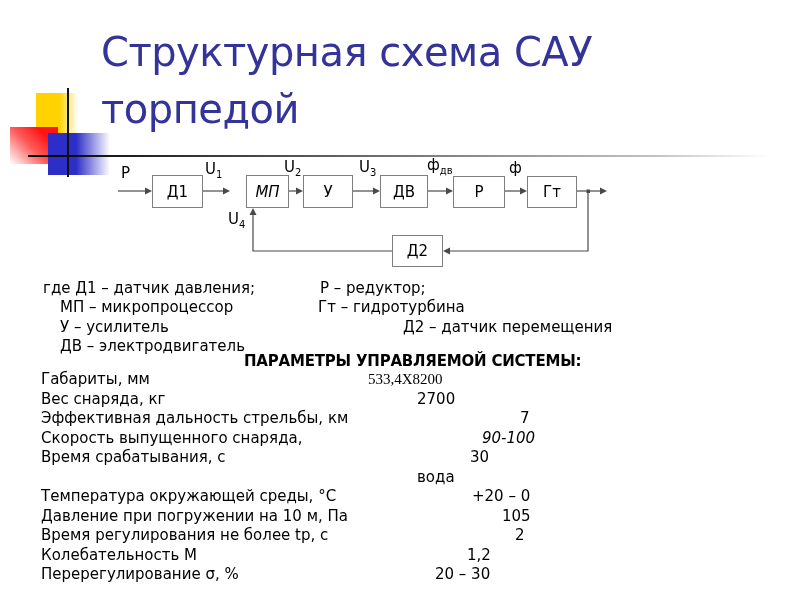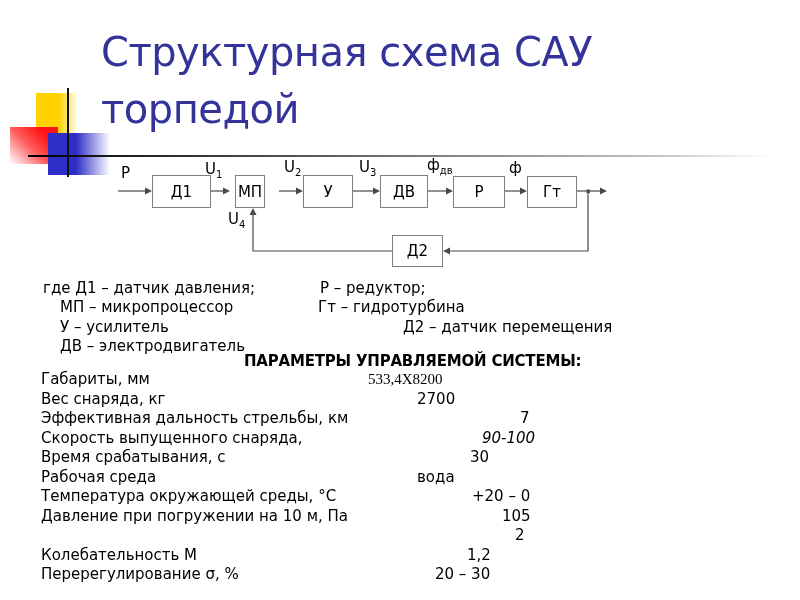--- a/index.html
+++ b/index.html
@@ -18,22 +18,22 @@
   .vline{position:absolute;left:67px;top:88px;width:2px;height:89px;background:#111;}
   .hline{position:absolute;left:28px;top:155px;width:742px;height:2px;
     background:linear-gradient(90deg,#000 0%,#2e2e2e 20%,#808080 55%,#c4c4c4 85%,rgba(208,208,208,0) 100%);}
   
   .title{position:absolute;left:101px;top:24px;width:680px;
     font-size:40px;line-height:57px;color:#333399;letter-spacing:-0.5px;}
   
   .wires{position:absolute;left:0;top:0;pointer-events:none;}
   .block{position:absolute;box-sizing:border-box;border:1px solid #7f7f7f;background:#fff;
     display:flex;align-items:center;justify-content:center;font-size:15px;}
-  .b-d1{left:152px;top:175px;width:59px;height:33px;}
-  .b-mp{left:235px;top:175px;width:30px;height:33px;}
+  .b-d1{left:152px;top:175px;width:51px;height:33px;}
+  .b-mp{left:246px;top:175px;width:43px;height:33px;font-style:italic;}
   .b-u {left:303px;top:175px;width:50px;height:33px;}
   .b-dv{left:380px;top:175px;width:48px;height:33px;}
   .b-r {left:453px;top:176px;width:52px;height:32px;}
   .b-gt{left:527px;top:176px;width:50px;height:32px;}
   .b-d2{left:392px;top:235px;width:51px;height:32px;}
   .sig{position:absolute;font-size:15px;line-height:15px;}
   .sig sub{font-size:10px;}
   .s-p  {left:121px;top:166px;}
   .s-u1 {left:205px;top:162px;}
   .s-u2 {left:284px;top:160px;}
@@ -138,29 +138,29 @@
 
   <div class="p-lab" style="left:41px;top:409px;">Эффективная дальность стрельбы, км</div>
   <div class="p-val" style="left:520px;top:409px;">7</div>
 
   <div class="p-lab" style="left:41px;top:429px;">Скорость выпущенного снаряда,</div>
   <div class="p-val" style="left:482px;top:429px;font-style:italic;">90-100</div>
 
   <div class="p-lab" style="left:41px;top:448px;">Время срабатывания, с</div>
   <div class="p-val" style="left:470px;top:448px;">30</div>
 
-  <div class="p-lab" style="left:41px;top:468px;">Рабочая среда</div>
   <div class="p-val" style="left:417px;top:468px;">вода</div>
 
   <div class="p-lab" style="left:41px;top:487px;">Температура окружающей среды, °С</div>
   <div class="p-val" style="left:472px;top:487px;">+20 – 0</div>
 
   <div class="p-lab" style="left:41px;top:507px;">Давление при погружении на 10 м, Па</div>
   <div class="p-val" style="left:502px;top:507px;">105</div>
 
+  <div class="p-lab" style="left:41px;top:526px;">Время регулирования не более tp, с</div>
   <div class="p-val" style="left:515px;top:526px;">2</div>
 
   <div class="p-lab" style="left:41px;top:546px;">Колебательность М</div>
   <div class="p-val" style="left:467px;top:546px;">1,2</div>
 
   <div class="p-lab" style="left:41px;top:565px;">Перерегулирование σ, %</div>
   <div class="p-val" style="left:435px;top:565px;">20 – 30</div>
 
 </div>
 

